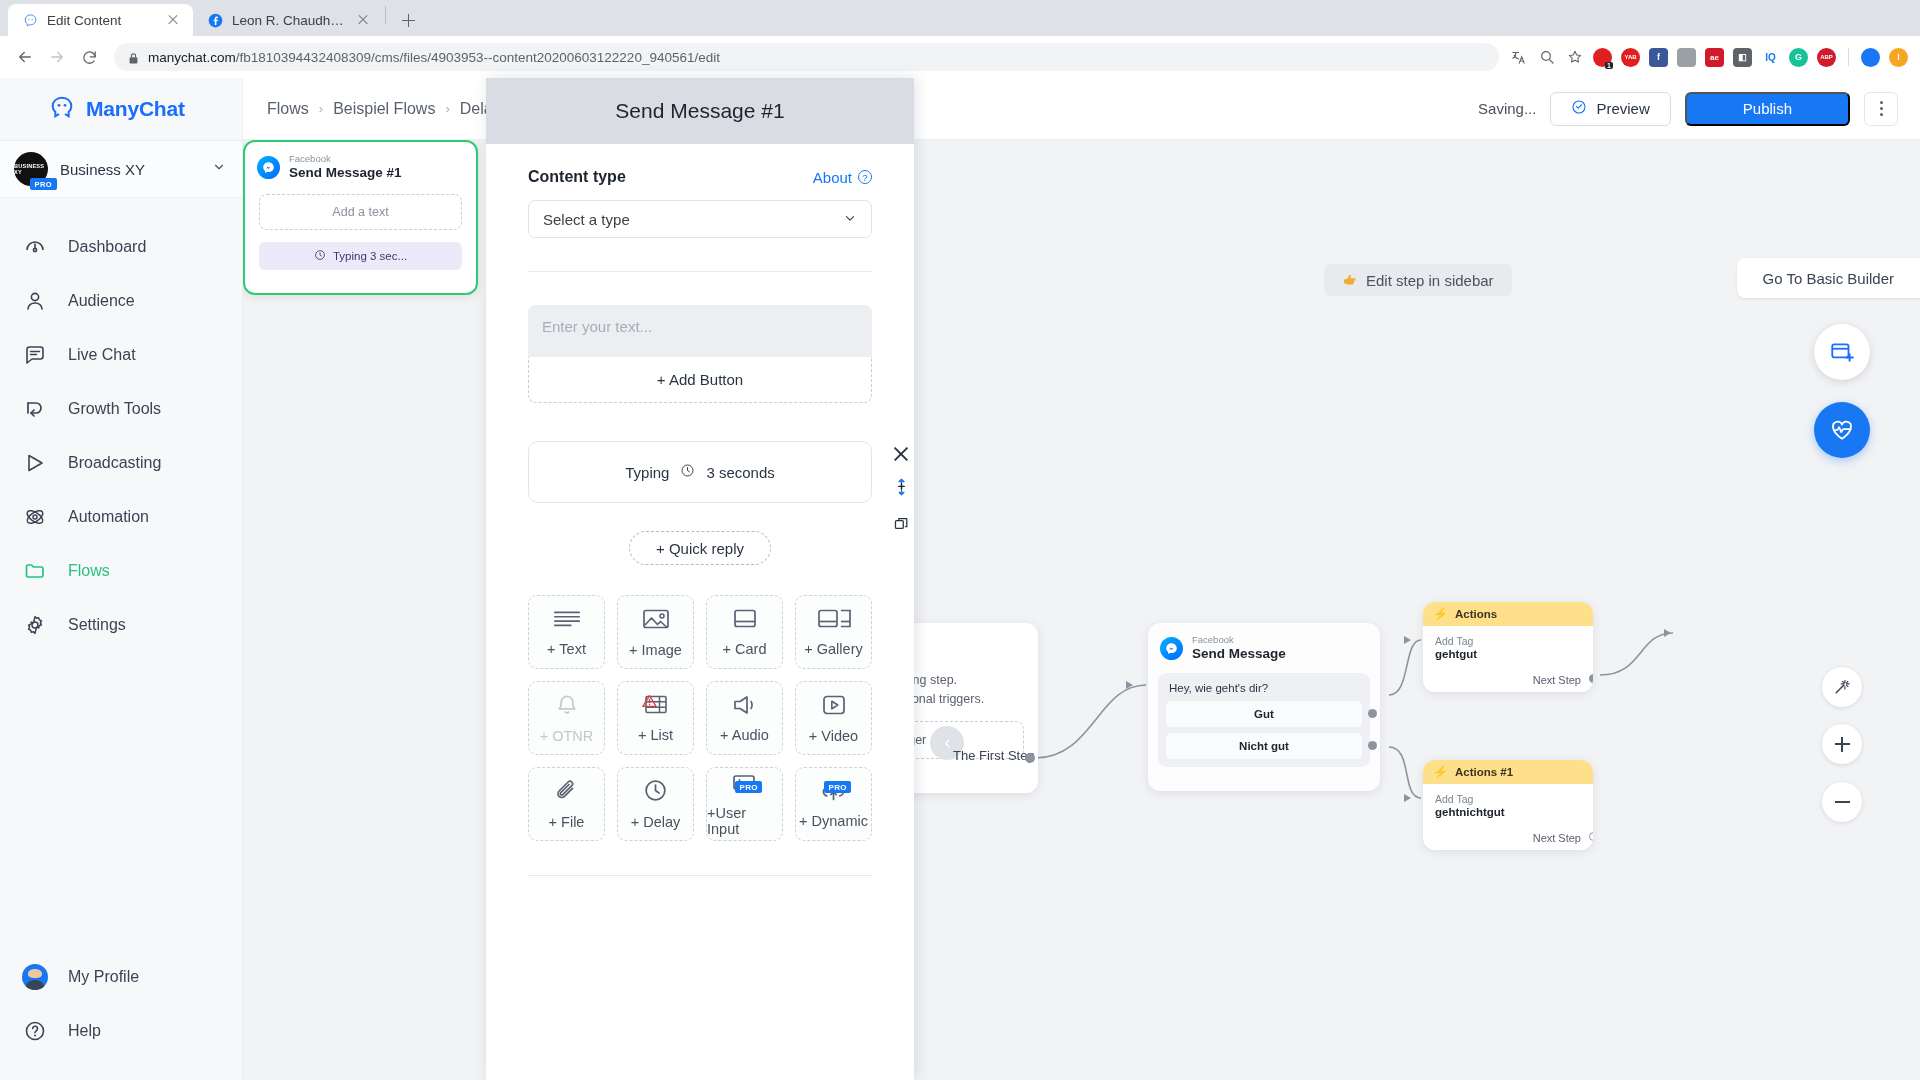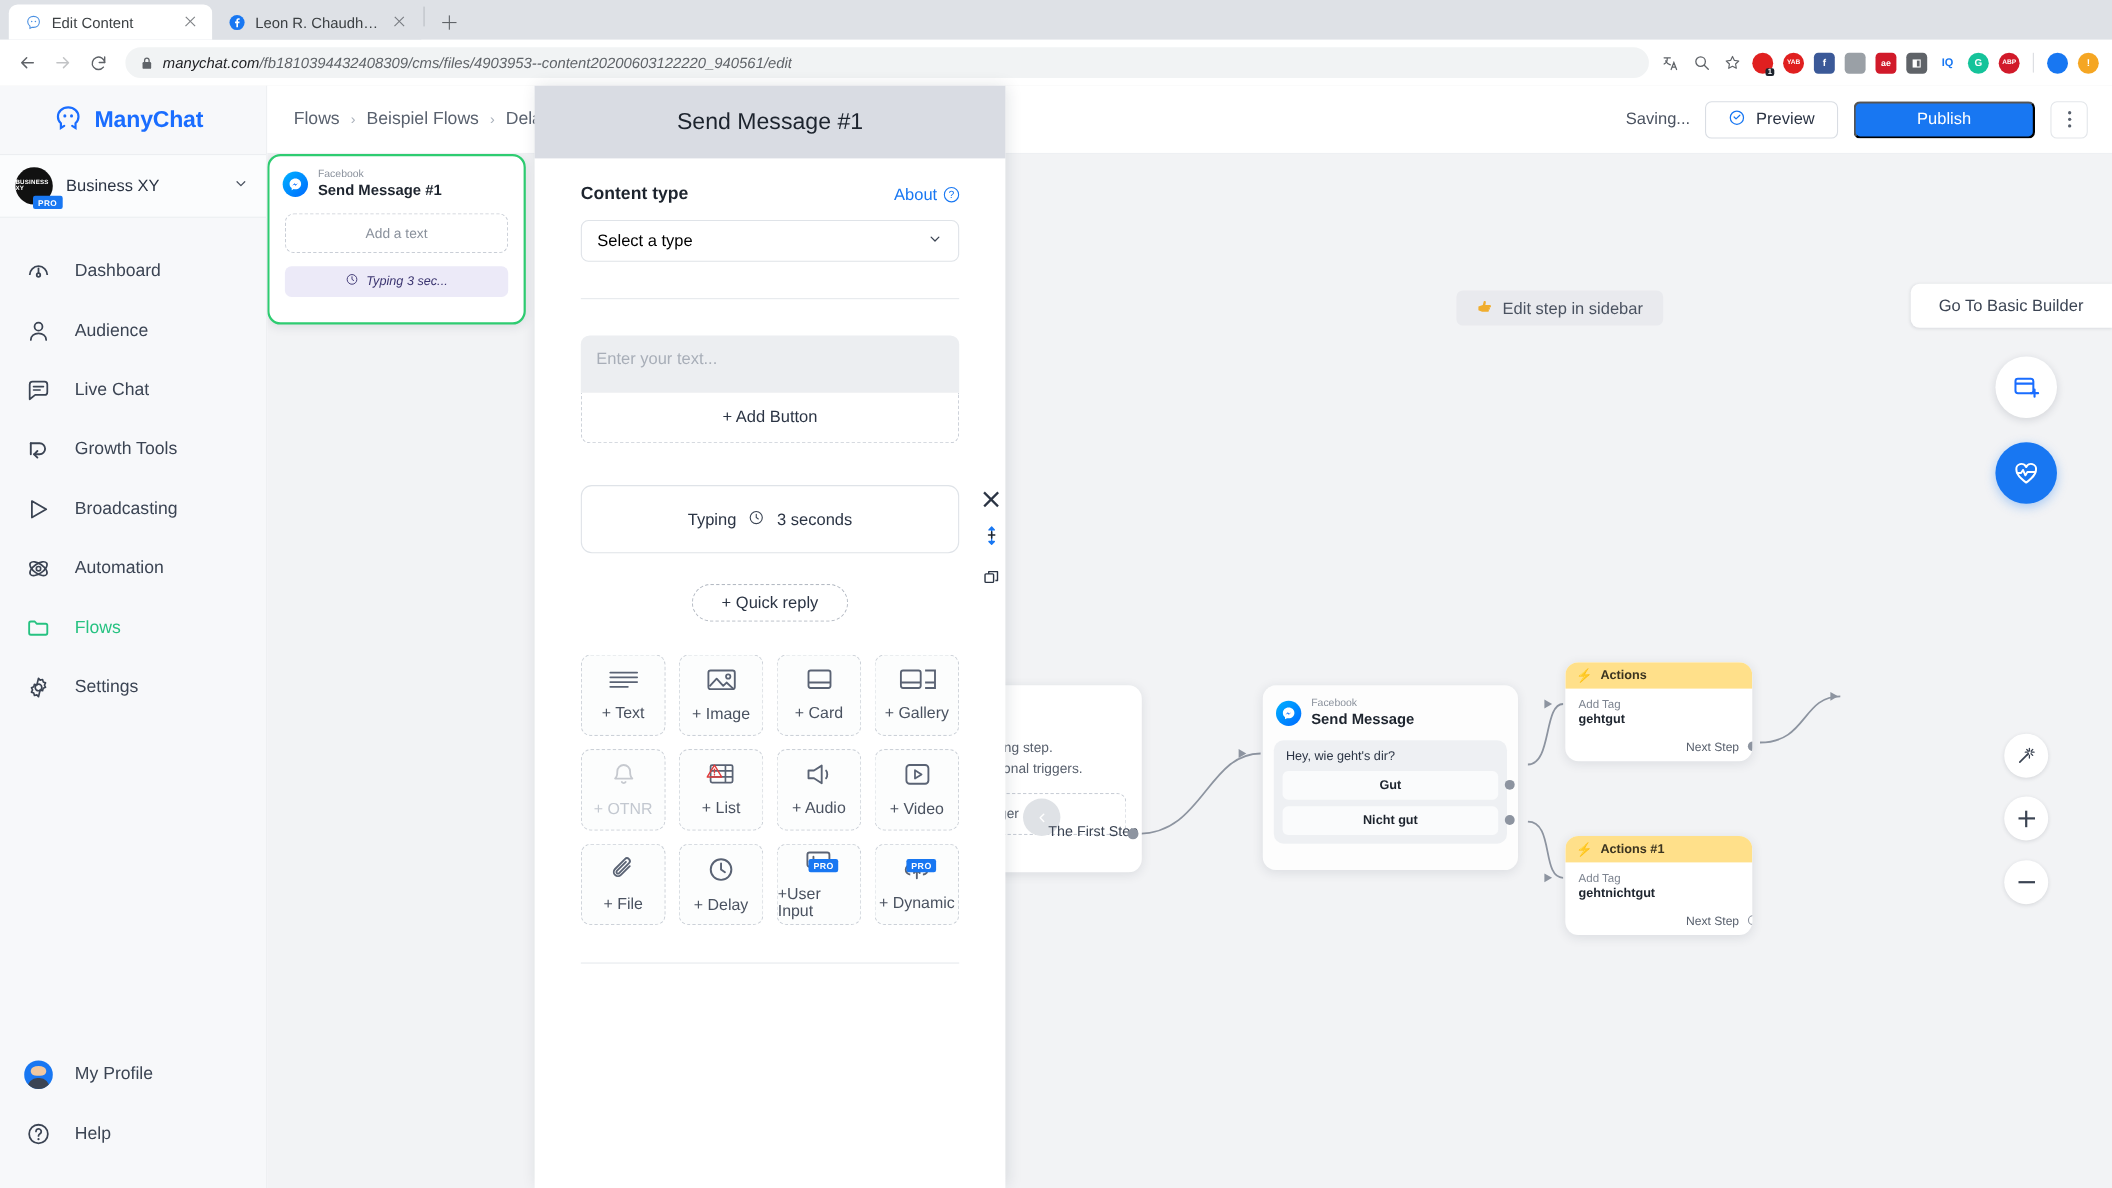--- a/index.html
+++ b/index.html
@@ -36,21 +36,21 @@
 
   .toolbar { height: 42px; background:#ffffff; display:flex; align-items:center; padding: 0 10px; gap: 2px; }
   .navbtn { width: 30px; height: 30px; display:flex; align-items:center; justify-content:center; color:#5f6368; }
   .navbtn svg { display:block; }
   .navbtn.disabled { opacity: .38; }
   .omnibox {
     flex: 1; height: 28px; background:#f1f3f4; border-radius: 14px;
     display:flex; align-items:center; padding: 0 14px; margin: 0 8px; gap: 9px;
   }
   .lock { width:11px; height:13px; flex:0 0 11px; }
-  .url { font-size: 13.5px; color:#202124; white-space:nowrap; overflow:hidden;font-style:italic; }
+  .url { font-size: 13.5px; color:#202124; white-space:nowrap; overflow:hidden; }
   .url .dim { color:#5f6368; }
   .tbicons { display:flex; align-items:center; gap: 9px; padding-right:2px; }
   .tbi { width:19px; height:19px; border-radius:4px; display:flex; align-items:center; justify-content:center;
          font-size:9px; font-weight:bold; color:#fff; position:relative; flex:0 0 19px; }
   .tbi.plain { color:#5f6368; background:transparent; }
   .vsep { width:1px; height:18px; background:#dadce0; margin:0 3px; }
 
   
   .app { width:1920px; height:1002px; display:flex; position:relative; background:#ffffff; }
 
@@ -151,35 +151,35 @@
   .act-v { font-size:11.5px; color:#1d242e; font-weight:600; margin-top:1px; }
   .act-foot { position:absolute; right:12px; bottom:6px; font-size:11px; color:#59616e; }
   .act-dot { position:absolute; right:-5px; bottom:9px; width:9px; height:9px; border-radius:50%; background:#8d94a0; }
   .act-dot.hollow { background:#fff; border:1.5px solid #8d94a0; }
 
   .node-sel { left:1434px; top:468px; width:235px; height:155px; border:2px solid #2ecc71;
               border-radius:12px; background:#fff; box-shadow:0 2px 10px rgba(25,35,60,.10); }
   .sel-addtext { margin:12px 14px 0 14px; height:36px; border:1.5px dashed #c9ced6; border-radius:8px;
                  display:flex; align-items:center; justify-content:center; font-size:12.5px; color:#8a919c; }
   .sel-typing { margin:12px 14px 0 14px; height:28px; background:#eceaf8; border-radius:6px;
-                display:flex; align-items:center; justify-content:center; gap:7px; font-size:11.5px; color:#3b3570;font-style:italic; }
+                display:flex; align-items:center; justify-content:center; gap:7px; font-size:11.5px; color:#3b3570; }
 
   
   .panel { position:absolute; left:243px; top:0px; width:428px; height:1002px; background:#fff;
            box-shadow:2px 0 14px rgba(20,30,50,.12); z-index:20; display:flex; flex-direction:column; }
   .panel-head { height:66px; background:#d9dce3; display:flex; align-items:center; justify-content:center; }
   .panel-title { font-size:21px; color:#1d242e; }
   .panel-body { flex:1; padding:24px 42px 0 42px; overflow:hidden; }
   .row-ct { display:flex; align-items:center; justify-content:space-between; }
   .ct-label { font-size:16px; font-weight:bold; color:#1d242e; }
   .about { display:flex; align-items:center; gap:6px; font-size:15px; color:#1877f2; }
   .q-circ { width:14px; height:14px; border-radius:50%; border:1.4px solid #1877f2; font-size:9.5px;
             display:flex; align-items:center; justify-content:center; color:#1877f2; }
   .select { margin-top:14px; height:38px; border:1px solid #dfe3e8; border-radius:7px; display:flex;
-            align-items:center; padding:0 14px; font-size:15px; color:#000000;text-align:right; }
+            align-items:center; padding:0 14px; font-size:15px; color:#404040;text-align:right; }
   .select .chev { margin-left:auto; }
   .hr { margin-top:33px; height:1px; background:#e6e9ed; }
 
   .msg-card { margin-top:33px; }
   .msg-text { height:52px; background:#eceef1; border-radius:8px 8px 0 0; display:flex; align-items:flex-start;
               padding:13px 0 18px 14px; font-size:15px; color:#a8aeb8; }
   .add-btn { height:46px; border:1.5px dashed #c9ced6; border-top:none; border-radius:0 0 8px 8px;
              display:flex; align-items:center; justify-content:center; font-size:15px; color:#2b3444; }
 
   .typing-wrap { margin-top:38px; position:relative; }

